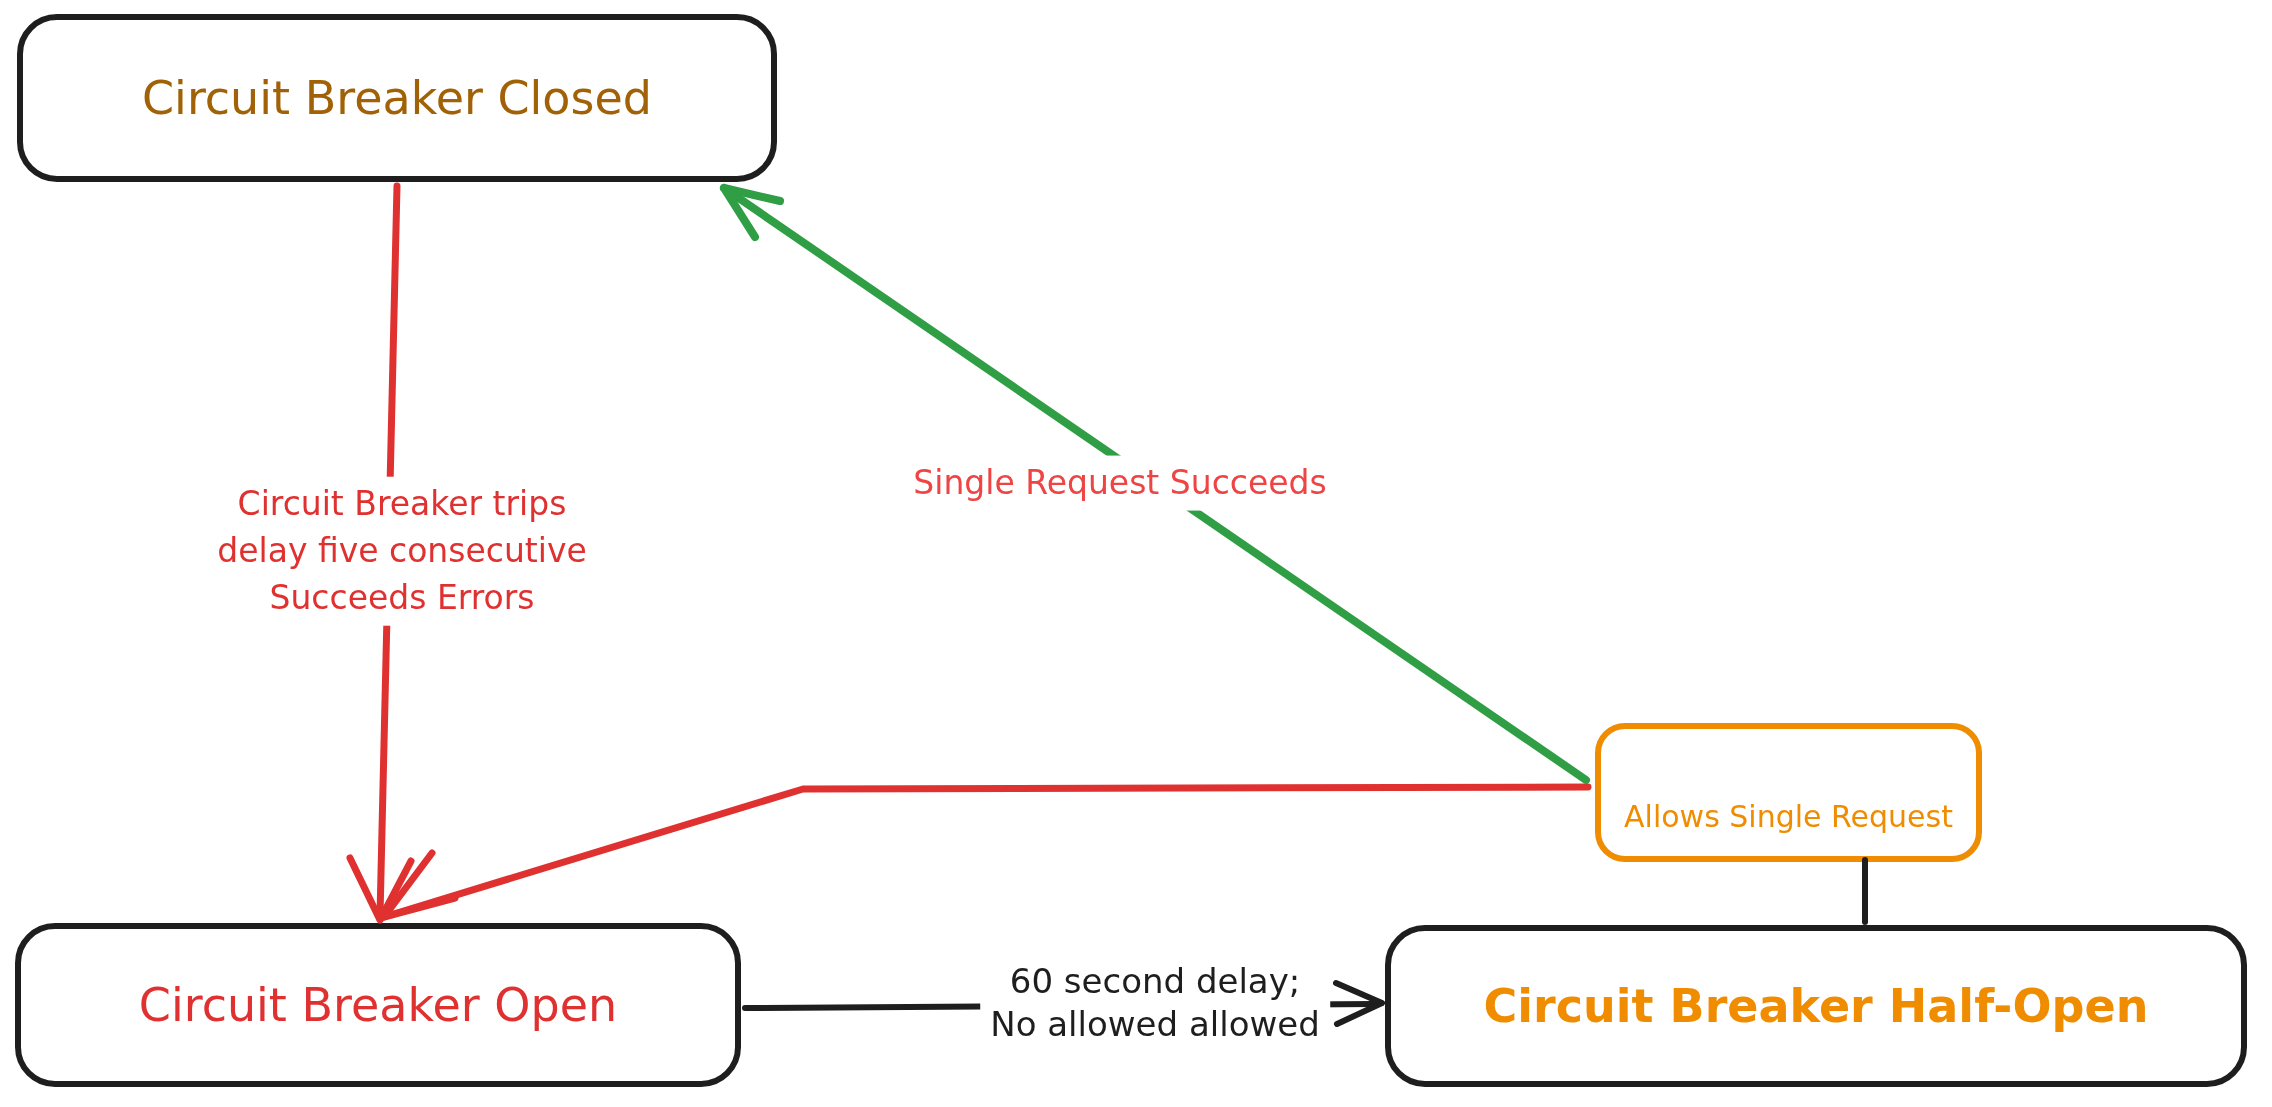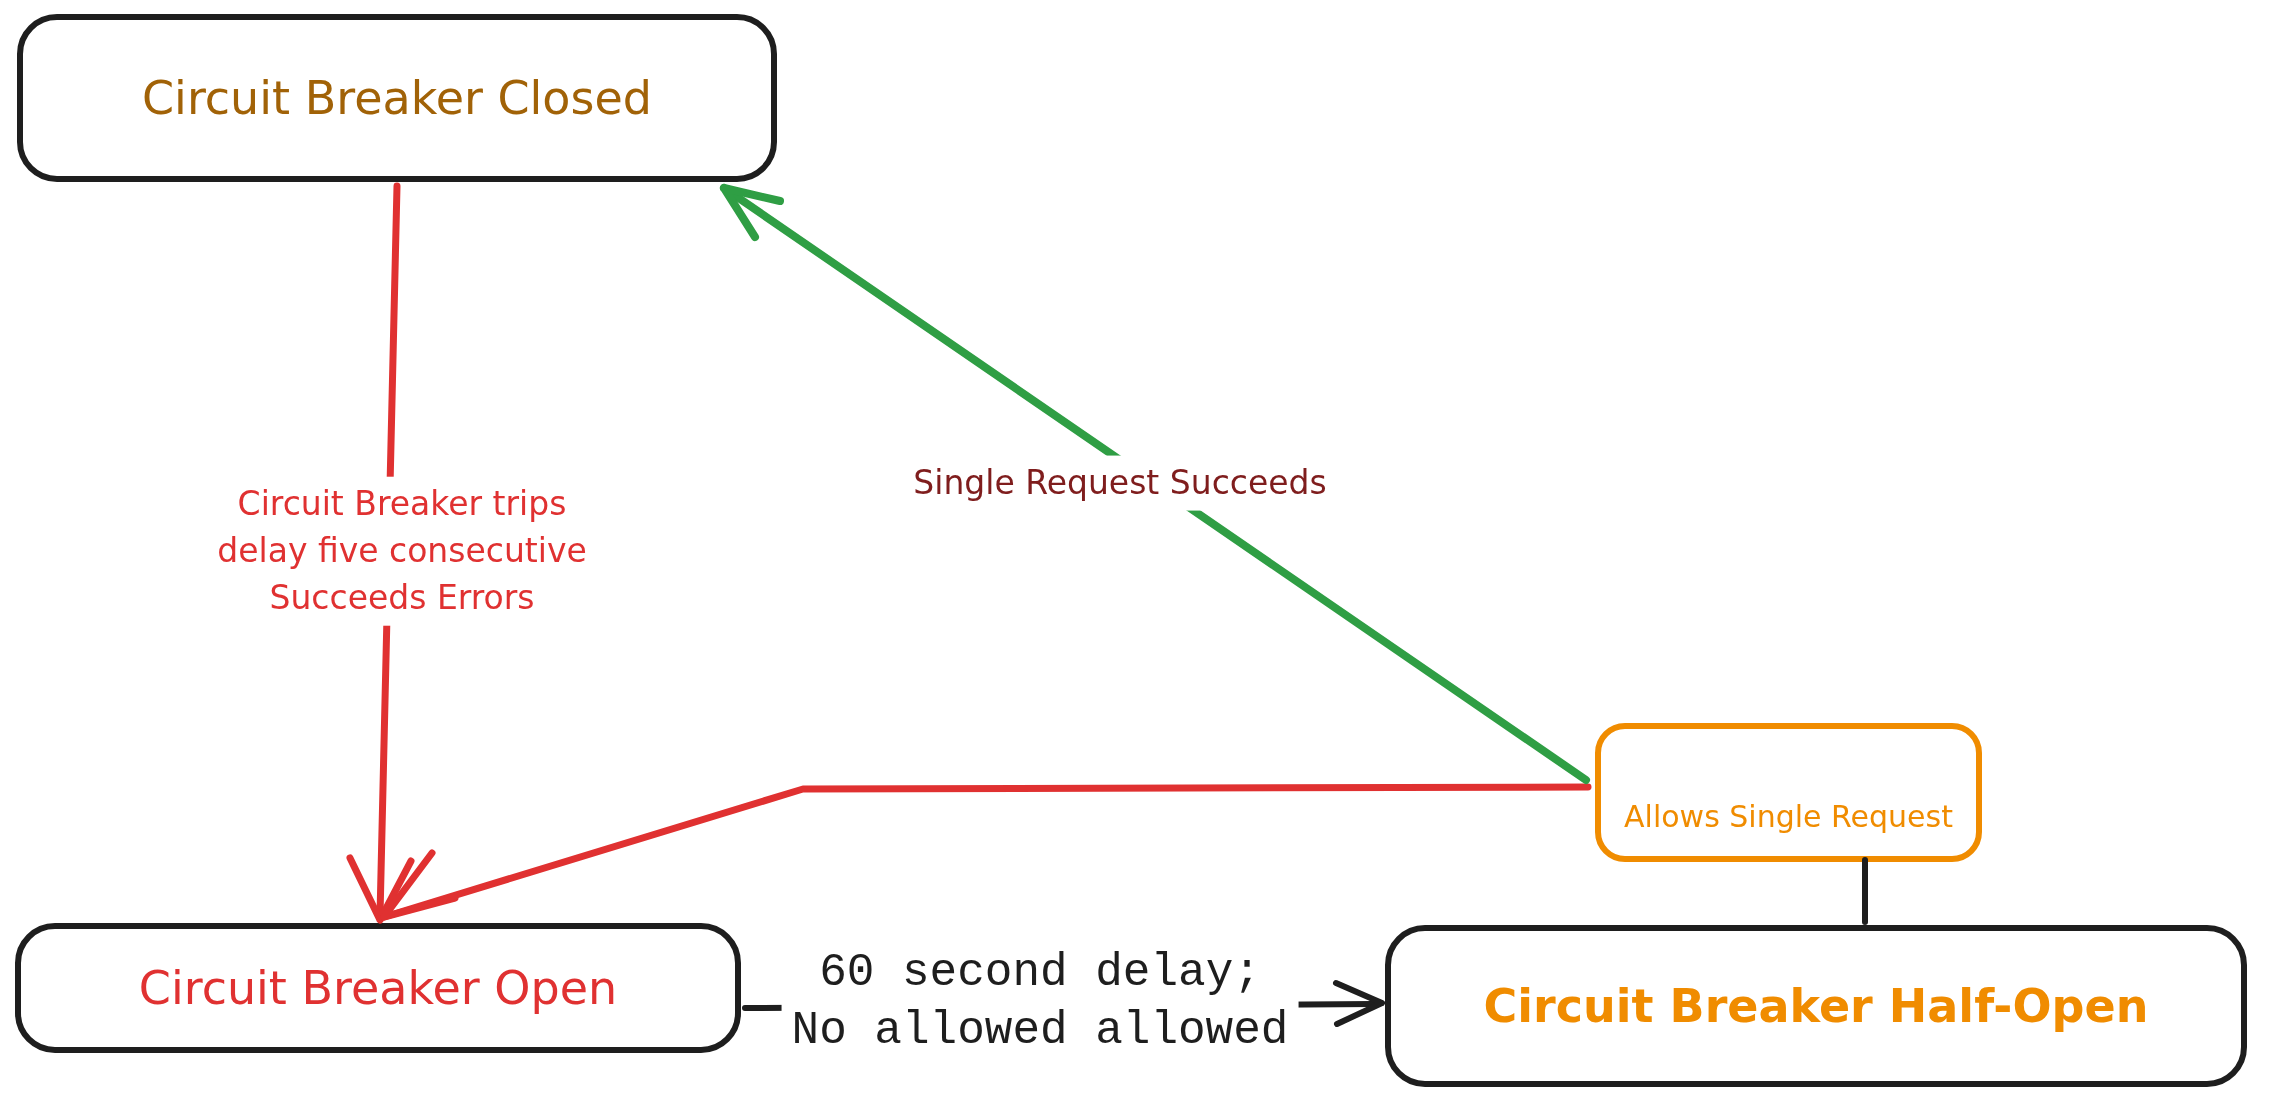--- a/index.html
+++ b/index.html
@@ -8,41 +8,41 @@
     font-family:"DejaVu Sans",sans-serif;
   }
   .node{
     position:absolute;display:flex;align-items:center;justify-content:center;
     background:#ffffff;border:6px solid #1e1e1e;border-radius:40px;
     box-sizing:border-box;z-index:1;text-align:center;
   }
   .node span{display:block;padding:0 14px;}
   #node-closed   {left:17px;  top:14px;  width:760px; height:168px;}
   #node-closed span{color:#a16207;font-size:46px;}
-  #node-open     {left:15px;  top:923px; width:726px; height:130px;}
+  #node-open     {left:15px;  top:923px; width:726px; height:164px;}
   #node-open span{color:#e03131;font-size:46px;}
   #node-halfopen {left:1385px;top:925px; width:862px; height:162px;}
   #node-halfopen span{color:#f08c00;font-size:46px;font-weight:bold;}
   #node-allows   {left:1595px;top:723px; width:387px; height:139px;border-color:#f08c00;border-width:6px;border-radius:30px;}
   #node-allows span{color:#f08c00;font-size:30px;margin-top:48px;}
   svg.edges{position:absolute;left:0;top:0;z-index:2;pointer-events:none;}
   svg.edges path{fill:none;stroke-linecap:round;stroke-linejoin:round;}
   .edge-red  {stroke:#e03131;stroke-width:7px;}
   .edge-green{stroke:#2f9e44;stroke-width:8px;}
   .edge-black{stroke:#1e1e1e;stroke-width:6px;}
   .edge-label{
     position:absolute;transform:translate(-50%,-50%);z-index:3;
     background:#ffffff;text-align:center;white-space:nowrap;
     padding:4px 10px;font-size:33px;line-height:1.42;
   }
   .edge-label span{display:block;}
   #label-trips   {left:402px; top:551px; color:#e03131;}
-  #label-succeeds{left:1120px;top:483px; color:#7f1d1d;}
+  #label-succeeds{left:1120px;top:483px; color:#ef4444;}
   #label-fails   {left:1016px;top:789px; color:#e03131;}
-  #label-delay   {left:1040px;top:1002px;color:#1e1e1e;line-height:1.25;font-size:46px;font-family:Liberation Mono, monospace;}
+  #label-delay   {left:1155px;top:1002px;color:#1e1e1e;line-height:1.25;font-size:34px;}
 </style>
 </head>
 <body>
 
 <div id="canvas">
 
   <div class="node" id="node-closed">
     <span>Circuit Breaker Closed</span>
   </div>
   <div class="node" id="node-open">

